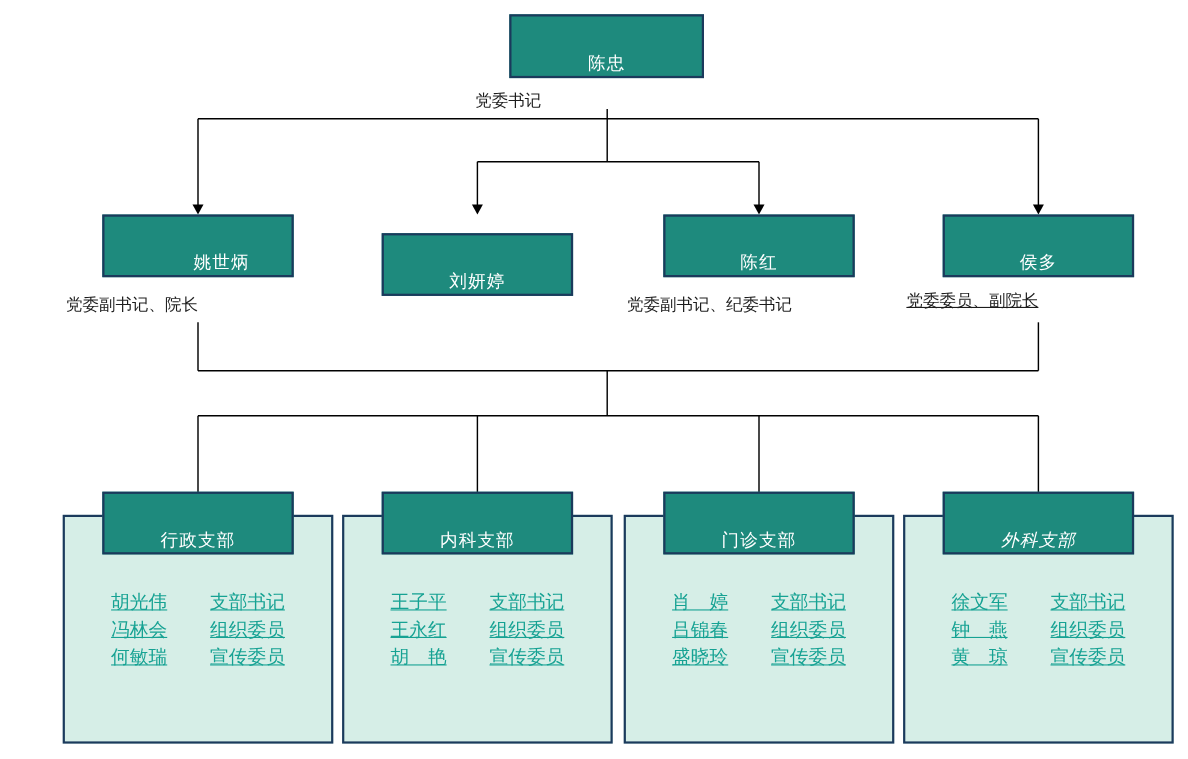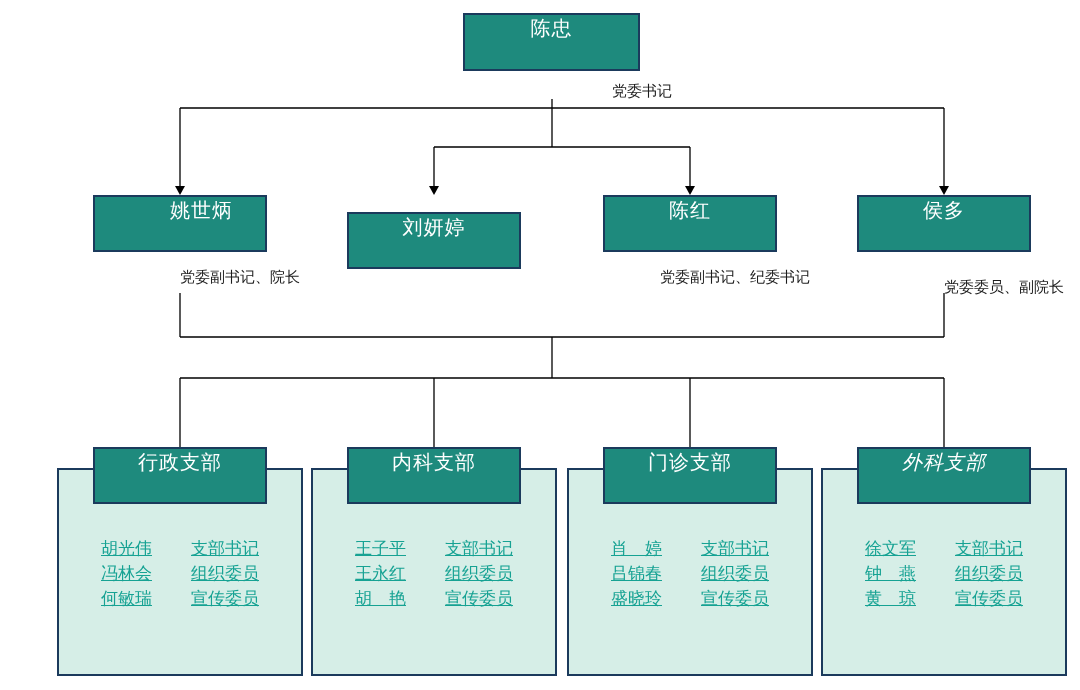--- a/index.html
+++ b/index.html
@@ -8,26 +8,26 @@
     font-family:"DejaVu Sans", sans-serif; overflow:hidden;
     --node-fill:#1e8a7d; --node-border:#1b3a5c; --panel-fill:#d6eee7;
     --panel-border:#1b3a5c; --member-color:#16a293; --line-color:#000000;
   }
   svg.connectors { position:absolute; left:0; top:0; width:1080px; height:690px; }
   svg.connectors line { stroke:var(--line-color); stroke-width:1.3; }
   svg.connectors polygon { fill:var(--line-color); }
   .node {
     position:absolute; box-sizing:border-box; width:174px; height:57px;
     background:var(--node-fill); border:2px solid var(--node-border);
-    color:#ffffff; font-size:20px; letter-spacing:1px;
-    display:flex; align-items:flex-start; justify-content:center;
+    color:#ffffff; font-size:16px; letter-spacing:1px;
+    display:flex; align-items:flex-end; justify-content:center;
   }
   .root-node { left:463px; top:13px; width:177px; height:58px; }
   .node-label {
-    position:absolute; width:240px; text-align:right;
+    position:absolute; width:240px; text-align:left;
     color:#1c1c1c; font-size:15px; line-height:18px;
   }
   .panel {
     position:absolute; box-sizing:border-box; width:246px; height:208px; top:468px;
     background:var(--panel-fill); border:2px solid var(--panel-border);
   }
   .members { width:158px; margin:66px auto 0; color:var(--member-color); font-size:17px;text-decoration:underline; }
   .member-row { display:flex; justify-content:space-between; line-height:25px; white-space:pre; }
   .dept-header { top:447px; }
 </style>
@@ -140,21 +140,21 @@
   </div>
   <div class="node" style="left:603px; top:195px;">
     <span>陈红</span>
   </div>
   <div class="node" style="left:857px; top:195px;">
     <span>侯多</span>
   </div>
 
   <div class="node-label" style="left:60px;  top:268px;">党委副书记、院长</div>
   <div class="node-label" style="left:570px; top:268px;">党委副书记、纪委书记</div>
-  <div class="node-label" style="left:824px; top:278px;">党委委员、副院长</div>
+  <div class="node-label" style="left:824px; top:264px;text-decoration:underline;">党委委员、副院长</div>
 
   <div class="node dept-header" style="left:93px;">
     <span>行政支部</span>
   </div>
   <div class="node dept-header" style="left:347px;">
     <span>内科支部</span>
   </div>
   <div class="node dept-header" style="left:603px;">
     <span>门诊支部</span>
   </div>

